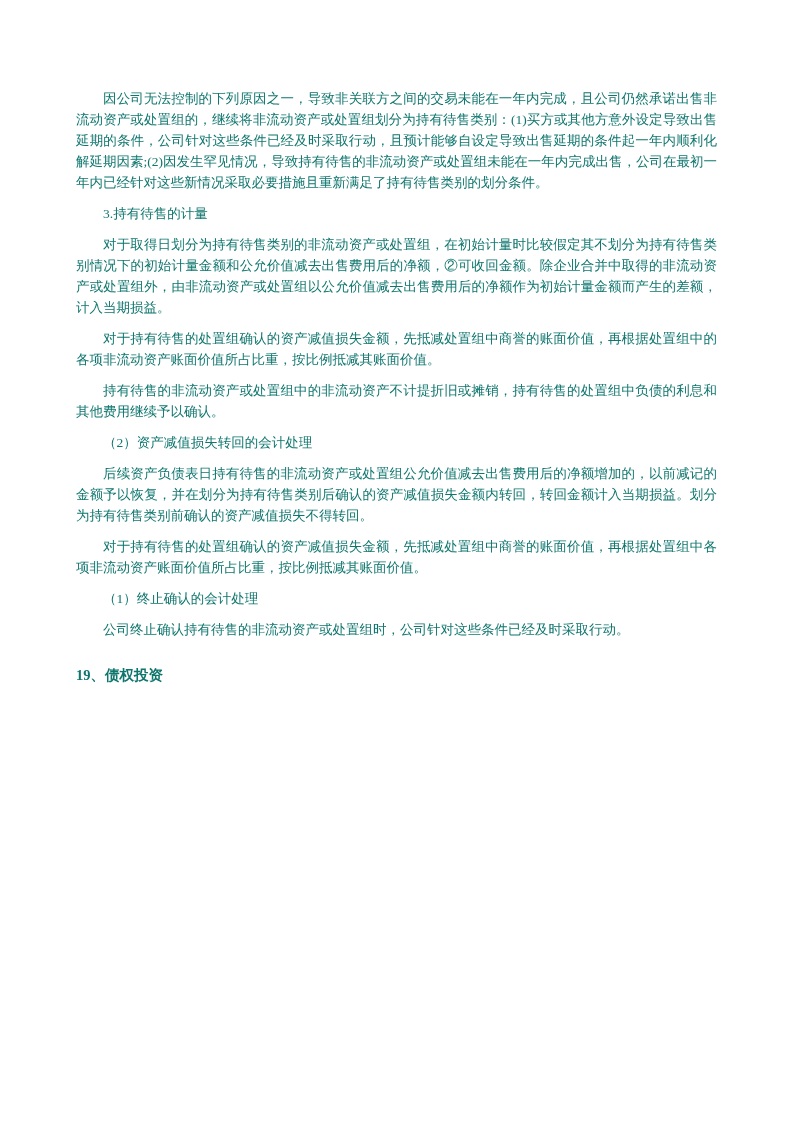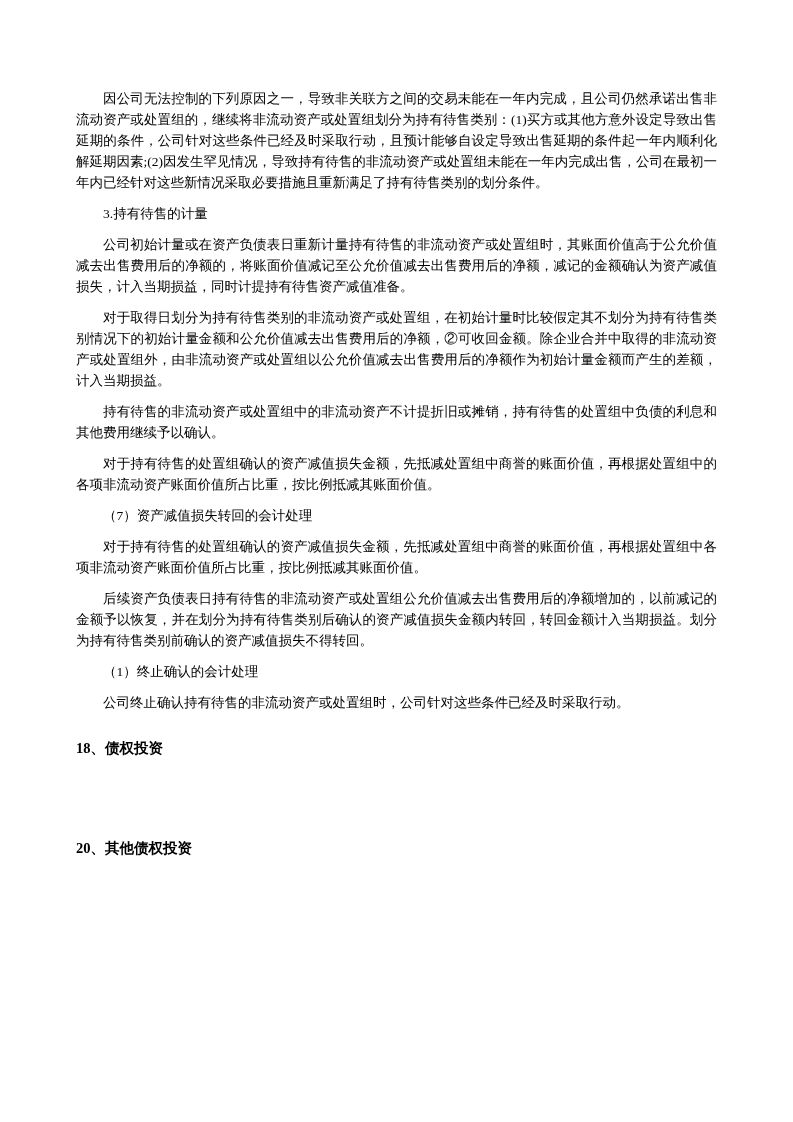--- a/index.html
+++ b/index.html
@@ -8,21 +8,21 @@
     background: #ffffff;
   }
   .page {
     position: relative;
     width: 793px;
     height: 1122px;
     margin: 0 auto;
     background: #ffffff;
     overflow: hidden;
     font-family: "Liberation Serif", "DejaVu Serif", serif;
-    color: #000000;
+    color: #0f766e;
   }
   .doc-body {
     position: absolute;
     top: 88px;
     left: 76px;
     right: 76px;
   }
   .doc-body p {
     margin: 0 0 10px 0;
   }
@@ -45,26 +45,24 @@
     margin: 0 !important;
   }
 </style>
 </head>
 <body>
 
 <div class="page">
   <div class="doc-body">
       <p class="para-body">因公司无法控制的下列原因之一，导致非关联方之间的交易未能在一年内完成，且公司仍然承诺出售非流动资产或处置组的，继续将非流动资产或处置组划分为持有待售类别：(1)买方或其他方意外设定导致出售延期的条件，公司针对这些条件已经及时采取行动，且预计能够自设定导致出售延期的条件起一年内顺利化解延期因素;(2)因发生罕见情况，导致持有待售的非流动资产或处置组未能在一年内完成出售，公司在最初一年内已经针对这些新情况采取必要措施且重新满足了持有待售类别的划分条件。</p>
       <p class="para-body">3.持有待售的计量</p>
-      <p class="para-body">公司初始计量或在资产负债表日重新计量持有待售的非流动资产或处置组时，其账面价值高于公允价值减去出售费用后的净额的，将账面价值减记至公允价值减去出售费用后的净额，减记的金额确认为资产减值损失，计入当期损益，同时计提持有待售资产减值准备。</p>
       <p class="para-body">对于取得日划分为持有待售类别的非流动资产或处置组，在初始计量时比较假定其不划分为持有待售类别情况下的初始计量金额和公允价值减去出售费用后的净额，②可收回金额。除企业合并中取得的非流动资产或处置组外，由非流动资产或处置组以公允价值减去出售费用后的净额作为初始计量金额而产生的差额，计入当期损益。</p>
+      <p class="para-body">对于持有待售的处置组确认的资产减值损失金额，先抵减处置组中商誉的账面价值，再根据处置组中的各项非流动资产账面价值所占比重，按比例抵减其账面价值。</p>
       <p class="para-body">持有待售的非流动资产或处置组中的非流动资产不计提折旧或摊销，持有待售的处置组中负债的利息和其他费用继续予以确认。</p>
-      <p class="para-body">对于持有待售的处置组确认的资产减值损失金额，先抵减处置组中商誉的账面价值，再根据处置组中的各项非流动资产账面价值所占比重，按比例抵减其账面价值。</p>
-      <p class="para-body">（7）资产减值损失转回的会计处理</p>
+      <p class="para-body">（2）资产减值损失转回的会计处理</p>
+      <p class="para-body">后续资产负债表日持有待售的非流动资产或处置组公允价值减去出售费用后的净额增加的，以前减记的金额予以恢复，并在划分为持有待售类别后确认的资产减值损失金额内转回，转回金额计入当期损益。划分为持有待售类别前确认的资产减值损失不得转回。</p>
       <p class="para-body">对于持有待售的处置组确认的资产减值损失金额，先抵减处置组中商誉的账面价值，再根据处置组中各项非流动资产账面价值所占比重，按比例抵减其账面价值。</p>
-      <p class="para-body">后续资产负债表日持有待售的非流动资产或处置组公允价值减去出售费用后的净额增加的，以前减记的金额予以恢复，并在划分为持有待售类别后确认的资产减值损失金额内转回，转回金额计入当期损益。划分为持有待售类别前确认的资产减值损失不得转回。</p>
       <p class="para-body">（1）终止确认的会计处理</p>
       <p class="para-body">公司终止确认持有待售的非流动资产或处置组时，公司针对这些条件已经及时采取行动。</p>
-      <p class="para-heading">18、债权投资</p>
+      <p class="para-heading">19、债权投资</p>
       <p class="para-spacer"></p>
-      <p class="para-heading">20、其他债权投资</p>
     </div>
 </div>
 
 </body></html>

